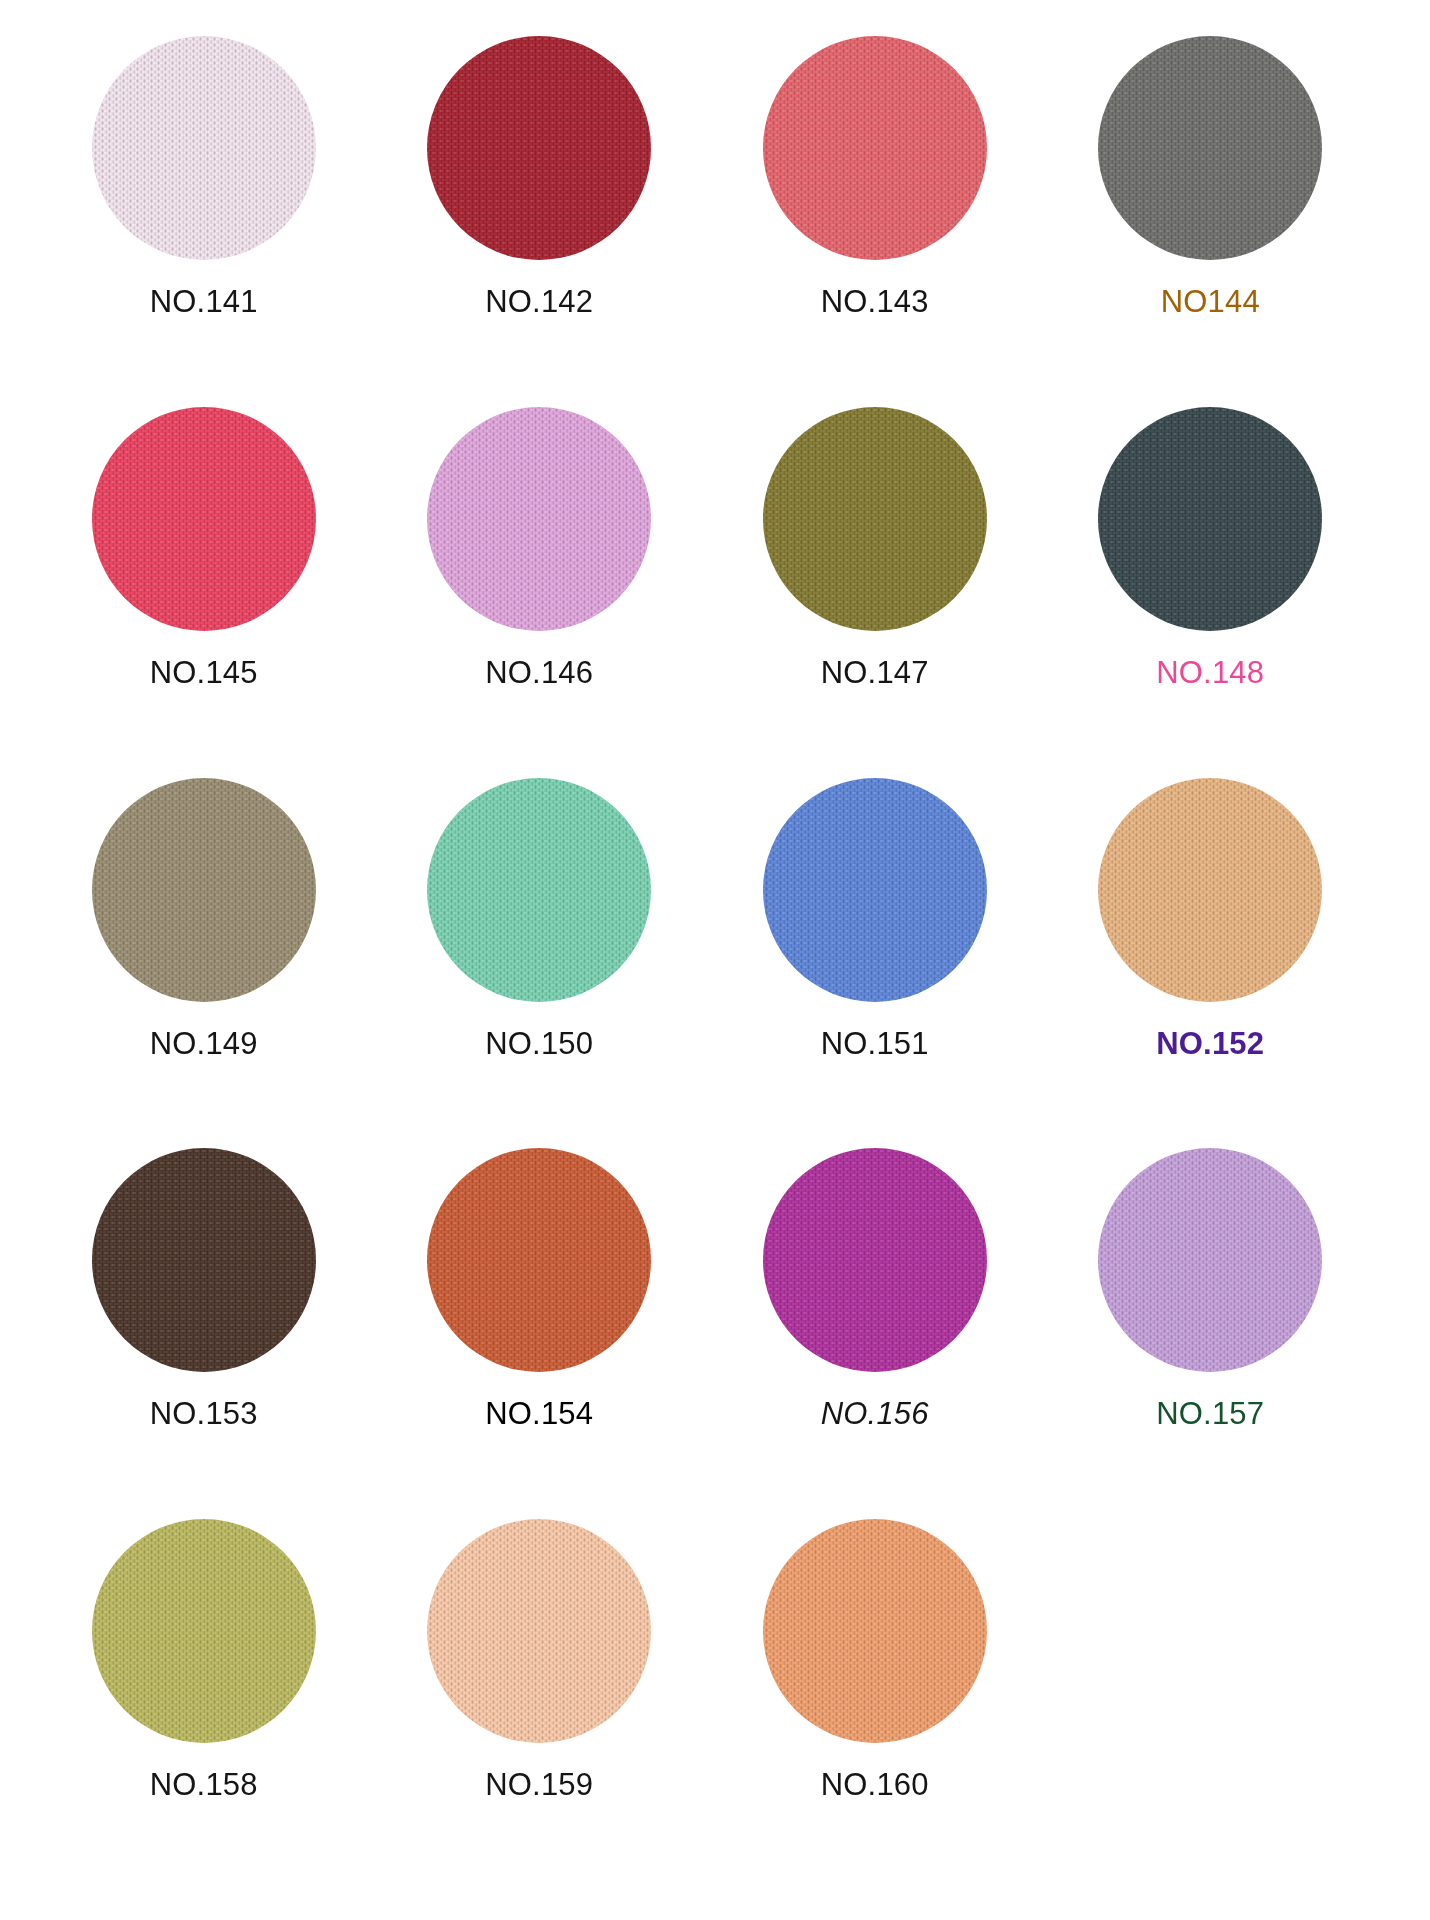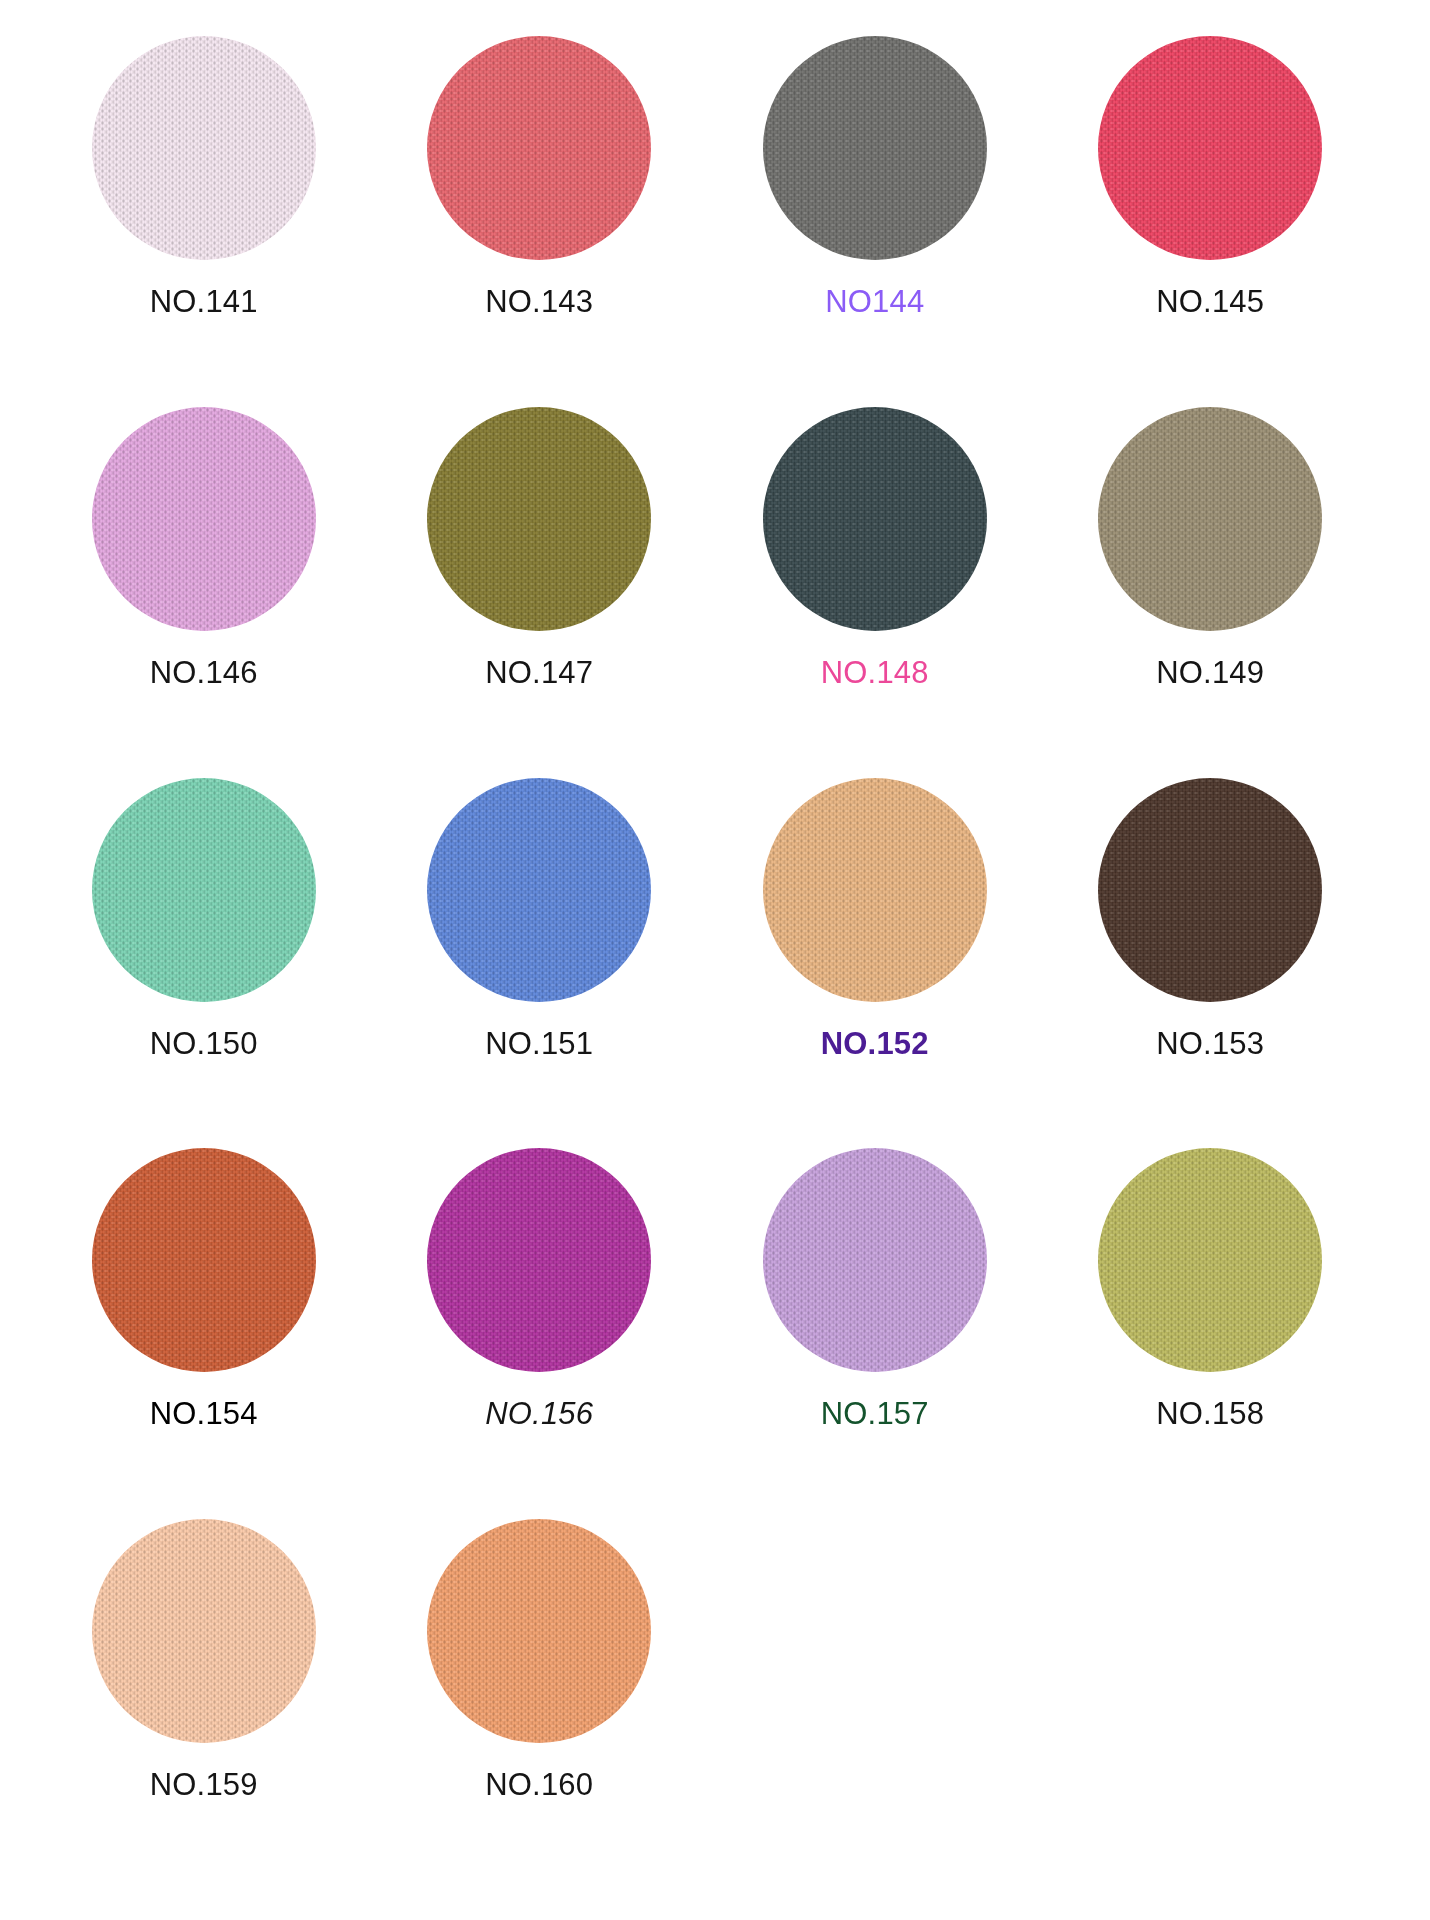--- a/index.html
+++ b/index.html
@@ -106,29 +106,35 @@
 <div id="swatch-page" style="background: rgb(255, 255, 255);">
   <div class="swatch-grid">
       <div class="swatch-cell">
         <div class="swatch-disc-wrap">
           <div class="swatch-disc" style="background-color: rgb(245, 230, 240);"></div>
         </div>
         <div class="swatch-label" style="color: rgb(21, 21, 21);">NO.141</div>
       </div>
       <div class="swatch-cell">
         <div class="swatch-disc-wrap">
+          <div class="swatch-disc" style="background-color: rgb(168, 32, 47);"></div>
+        </div>
+        <div class="swatch-label" style="color: rgb(21, 21, 21);">NO.142</div>
+      </div>
+      <div class="swatch-cell">
+        <div class="swatch-disc-wrap">
           <div class="swatch-disc" style="background-color: rgb(232, 99, 108);"></div>
         </div>
         <div class="swatch-label" style="color: rgb(21, 21, 21);">NO.143</div>
       </div>
       <div class="swatch-cell">
         <div class="swatch-disc-wrap">
           <div class="swatch-disc" style="background-color: rgb(110, 110, 107);"></div>
         </div>
-        <div class="swatch-label" style="color: #8b5cf6;">NO144</div>
+        <div class="swatch-label" style="color: #a16207;">NO144</div>
       </div>
       <div class="swatch-cell">
         <div class="swatch-disc-wrap">
           <div class="swatch-disc" style="background-color: rgb(238, 64, 96);"></div>
         </div>
         <div class="swatch-label" style="color: rgb(21, 21, 21);">NO.145</div>
       </div>
       <div class="swatch-cell">
         <div class="swatch-disc-wrap">
           <div class="swatch-disc" style="background-color: rgb(227, 166, 223);"></div>

